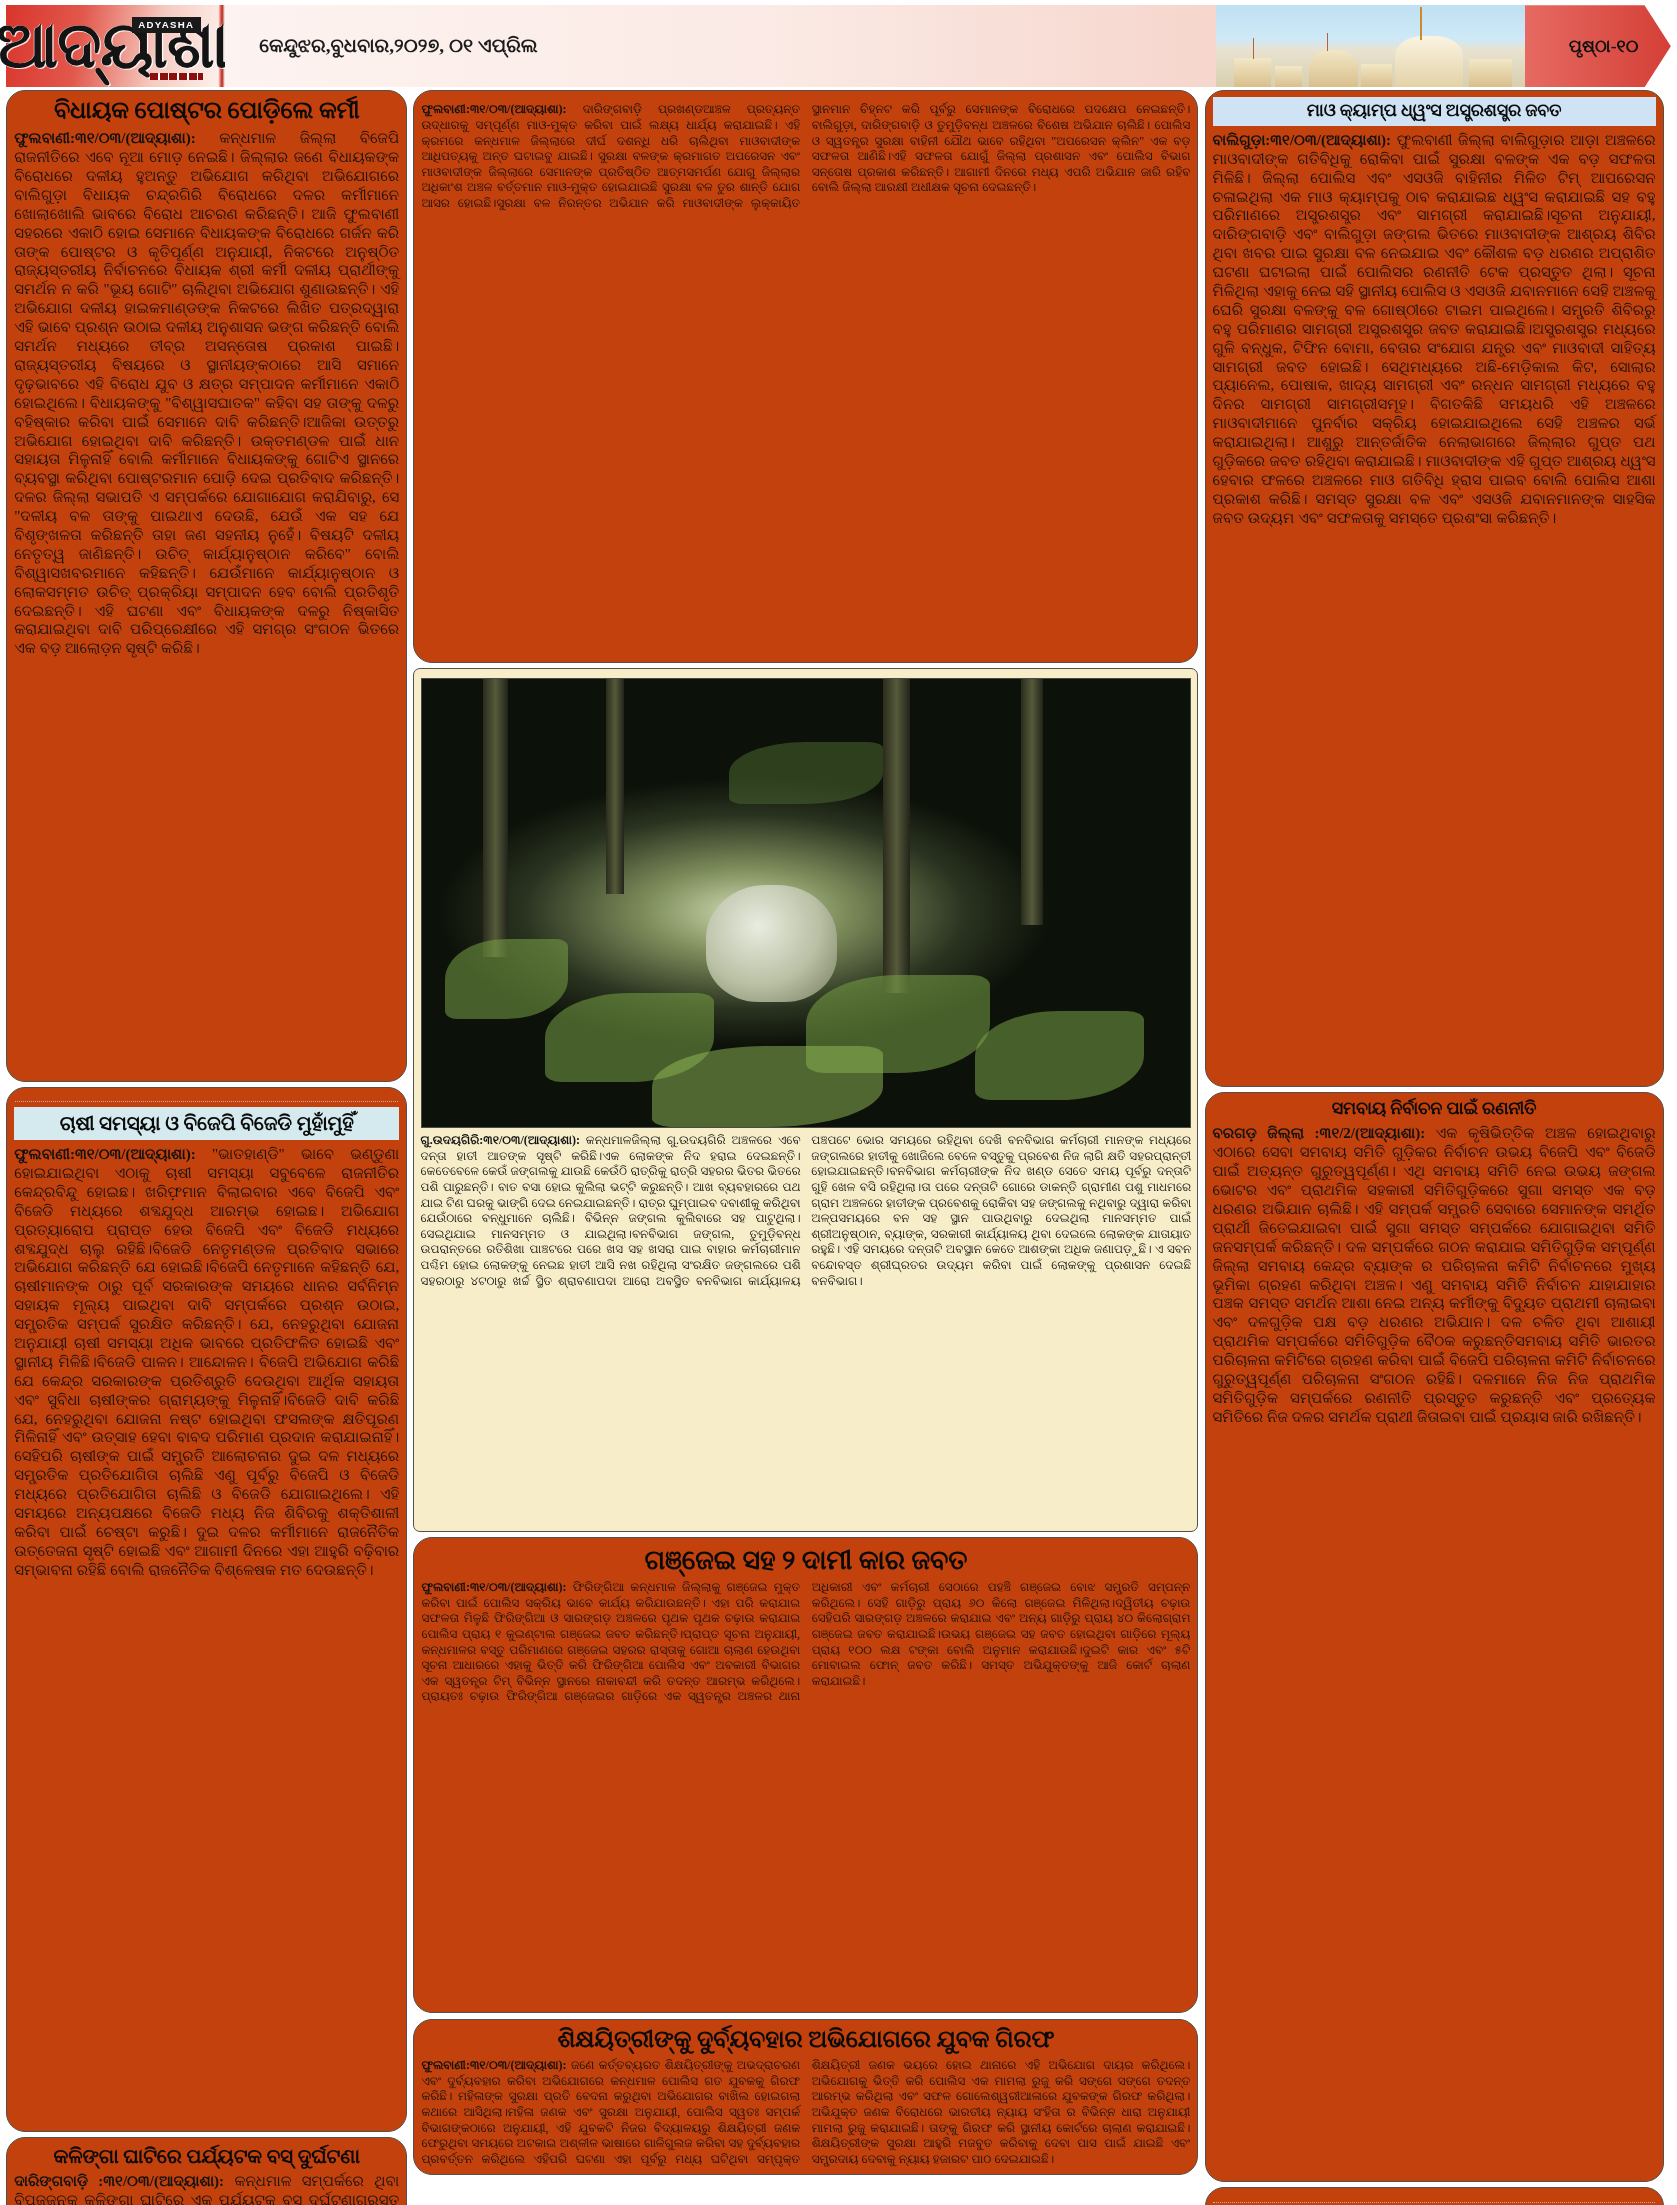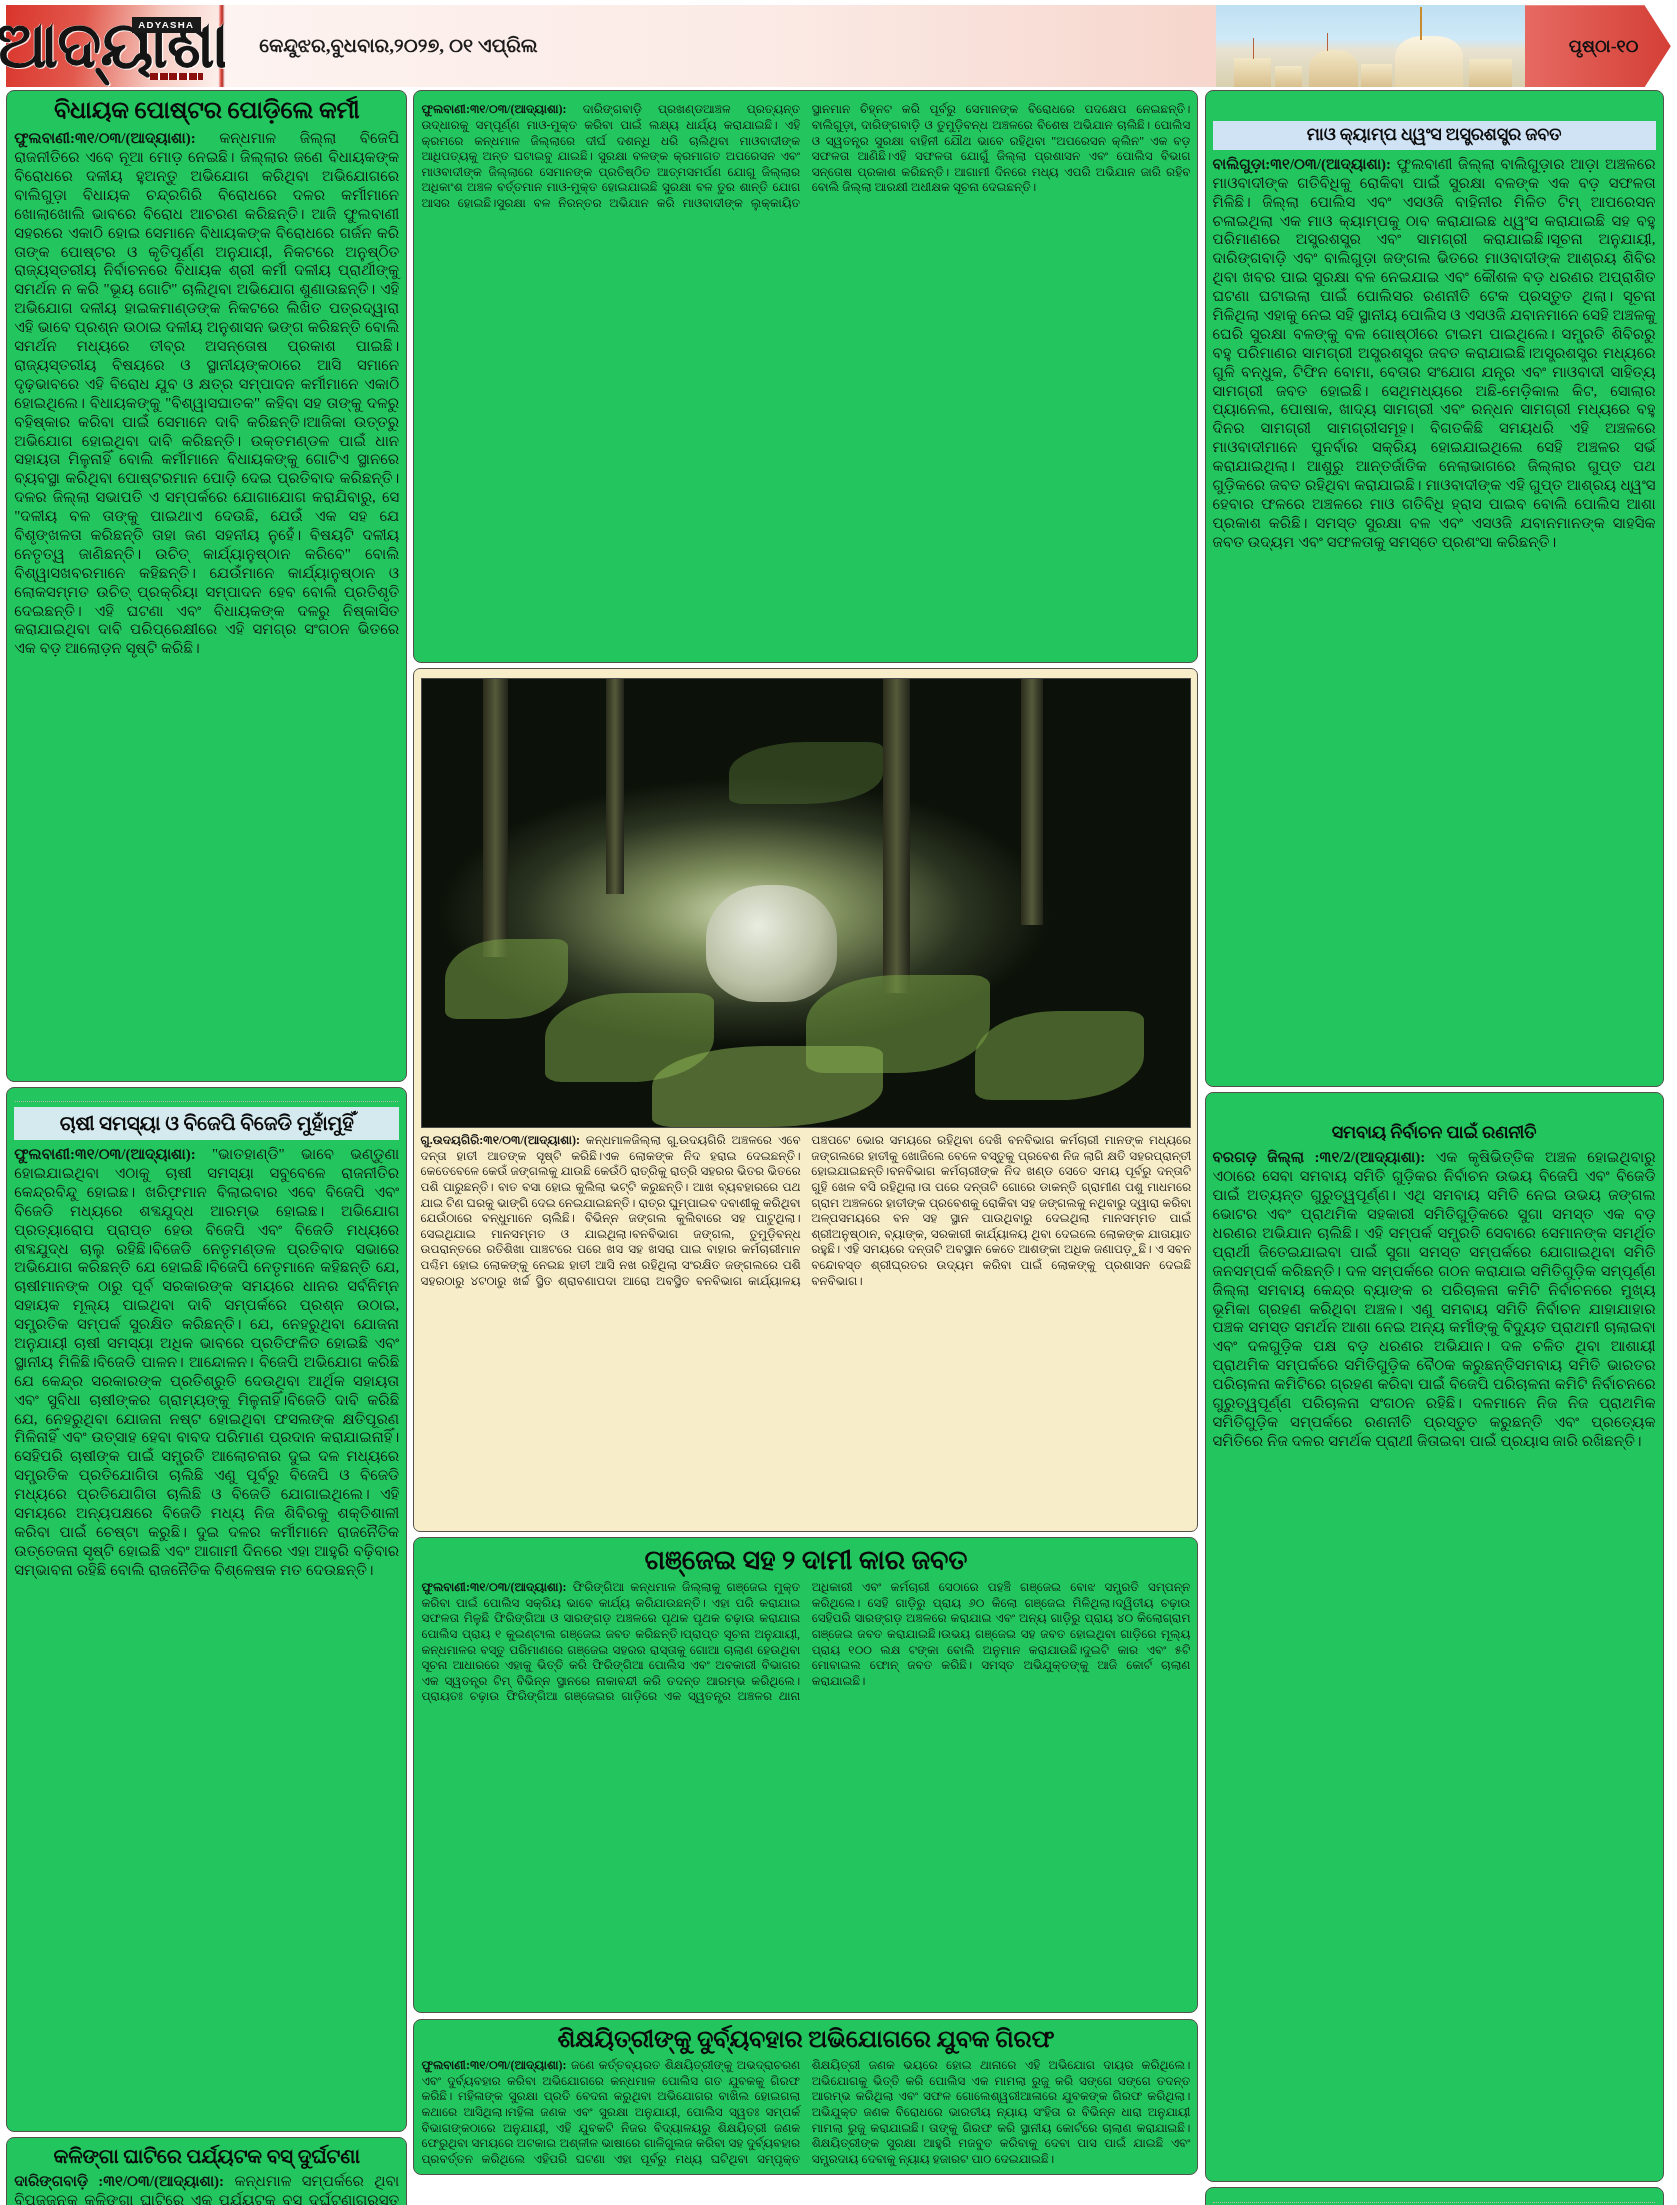--- a/index.html
+++ b/index.html
@@ -143,38 +143,38 @@
     height: 2629px;
   }
   .col { display: flex; flex-direction: column; gap: 5.3px; }
   .col-1 { flex: 0 0 401px; width: 401px; }
   .col-2 { flex: 0 0 785px; width: 785px; }
   .col-3 { flex: 0 0 459px; width: 459px; }
 
   
   .box {
     border: 0.9px solid #55504c;
-    border-radius: 8px;
+    border-radius: 19px;
     padding: 6.2px 7px 7px 7px;
-    background: #22c55e;
+    background: #c2410c;
     overflow: hidden;
   }
 
   .hl {
     font-family: "Liberation Serif", serif;
     font-weight: bold;
     color: #0a0a0a;
     text-align: center;
     line-height: 1.12;
     letter-spacing: -0.2px;
   }
   .hl-xl { font-size: 27px; }
   .hl-lg { font-size: 24px; }
   .hl-md { font-size: 20px; }
-  .hl-sm { font-size: 17.6px; margin-top: 24px; }
+  .hl-sm { font-size: 17.6px; }
 
   .hl-blue { background: #cfe3f5; padding: 4.4px 2.6px; }
   .hl-cyan { background: #d5eaee; padding: 5.3px 2.6px; }
 
   .body {
     font-family: "Liberation Serif", serif;
     font-size: 12px;
     line-height: 1.30;
     color: #111;
     text-align: justify;

